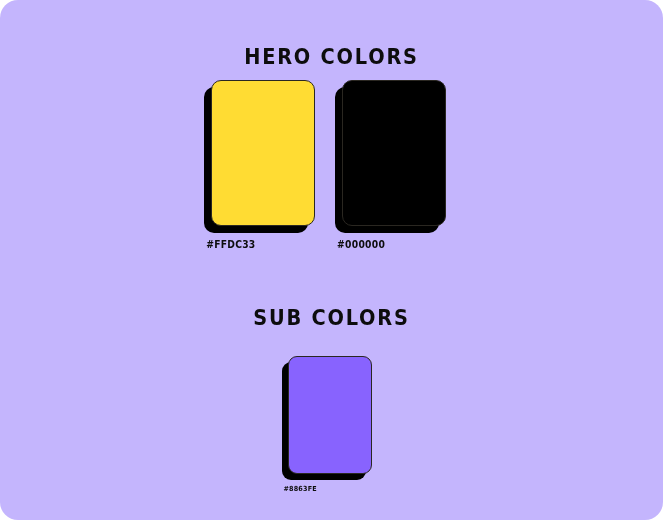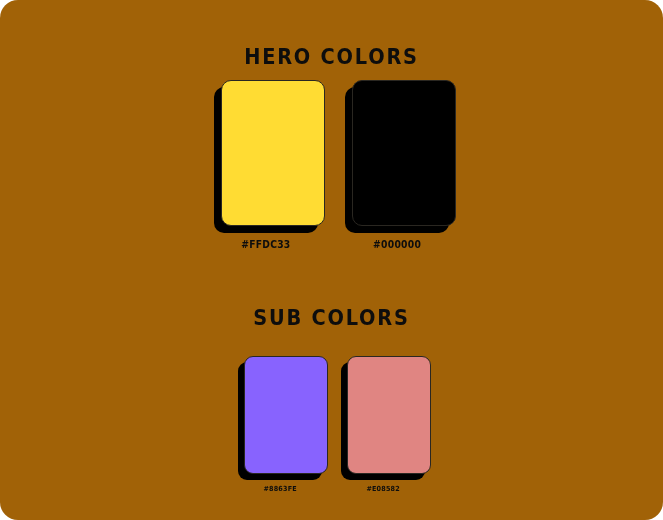--- a/index.html
+++ b/index.html
@@ -49,21 +49,21 @@
     display: flex;
     justify-content: center;
   }
   #hero-row { top: 80px; }
   #sub-row  { top: 340px; }
 
   .cell {
     position: relative;
     display: flex;
     flex-direction: column;
-    align-items: center;
+    align-items: flex-start;
   }
   #hero-row .cell { width: 125px; margin: 0 3px; }
   #sub-row  .cell { width: 99px;  margin: 16px 2px; }
 
   
   .card-stack {
     position: relative;
   }
   #hero-row .card-stack { width: 104px; height: 146px; }
   #sub-row  .card-stack { width: 84px;  height: 118px; }
@@ -108,21 +108,21 @@
   #sub-row .hex {
     margin-top: 11px;
     font-size: 7px;
     letter-spacing: 0.2px;
     transform: scaleX(0.92);
   }
 </style>
 </head>
 <body>
 
-<div id="page" style="background: #a16207;">
+<div id="page" style="background: #c4b5fd;">
 
   <div class="section-title" id="hero-title" style="color: rgb(13, 13, 13);">HERO COLORS</div>
 
   <div class="row" id="hero-row">
 
     <div class="cell">
       <div class="card-stack">
         <div class="plate" style="background: rgb(0, 0, 0);"></div>
         <div class="face" style="background: rgb(255, 220, 51);"></div>
       </div>
@@ -147,23 +147,16 @@
     <div class="cell">
       <div class="card-stack">
         <div class="plate" style="background: rgb(0, 0, 0);"></div>
         <div class="face" style="background: rgb(136, 99, 254);"></div>
       </div>
       <div class="hex" style="color: rgb(13, 13, 13);">#8863FE</div>
     </div>
 
 
 
-    <div class="cell">
-      <div class="card-stack">
-        <div class="plate" style="background: rgb(0, 0, 0);"></div>
-        <div class="face" style="background: rgb(224, 133, 130);"></div>
-      </div>
-      <div class="hex" style="color: rgb(13, 13, 13);">#E08582</div>
-    </div>
 
   </div>
 
 </div>
 
 </body></html>

